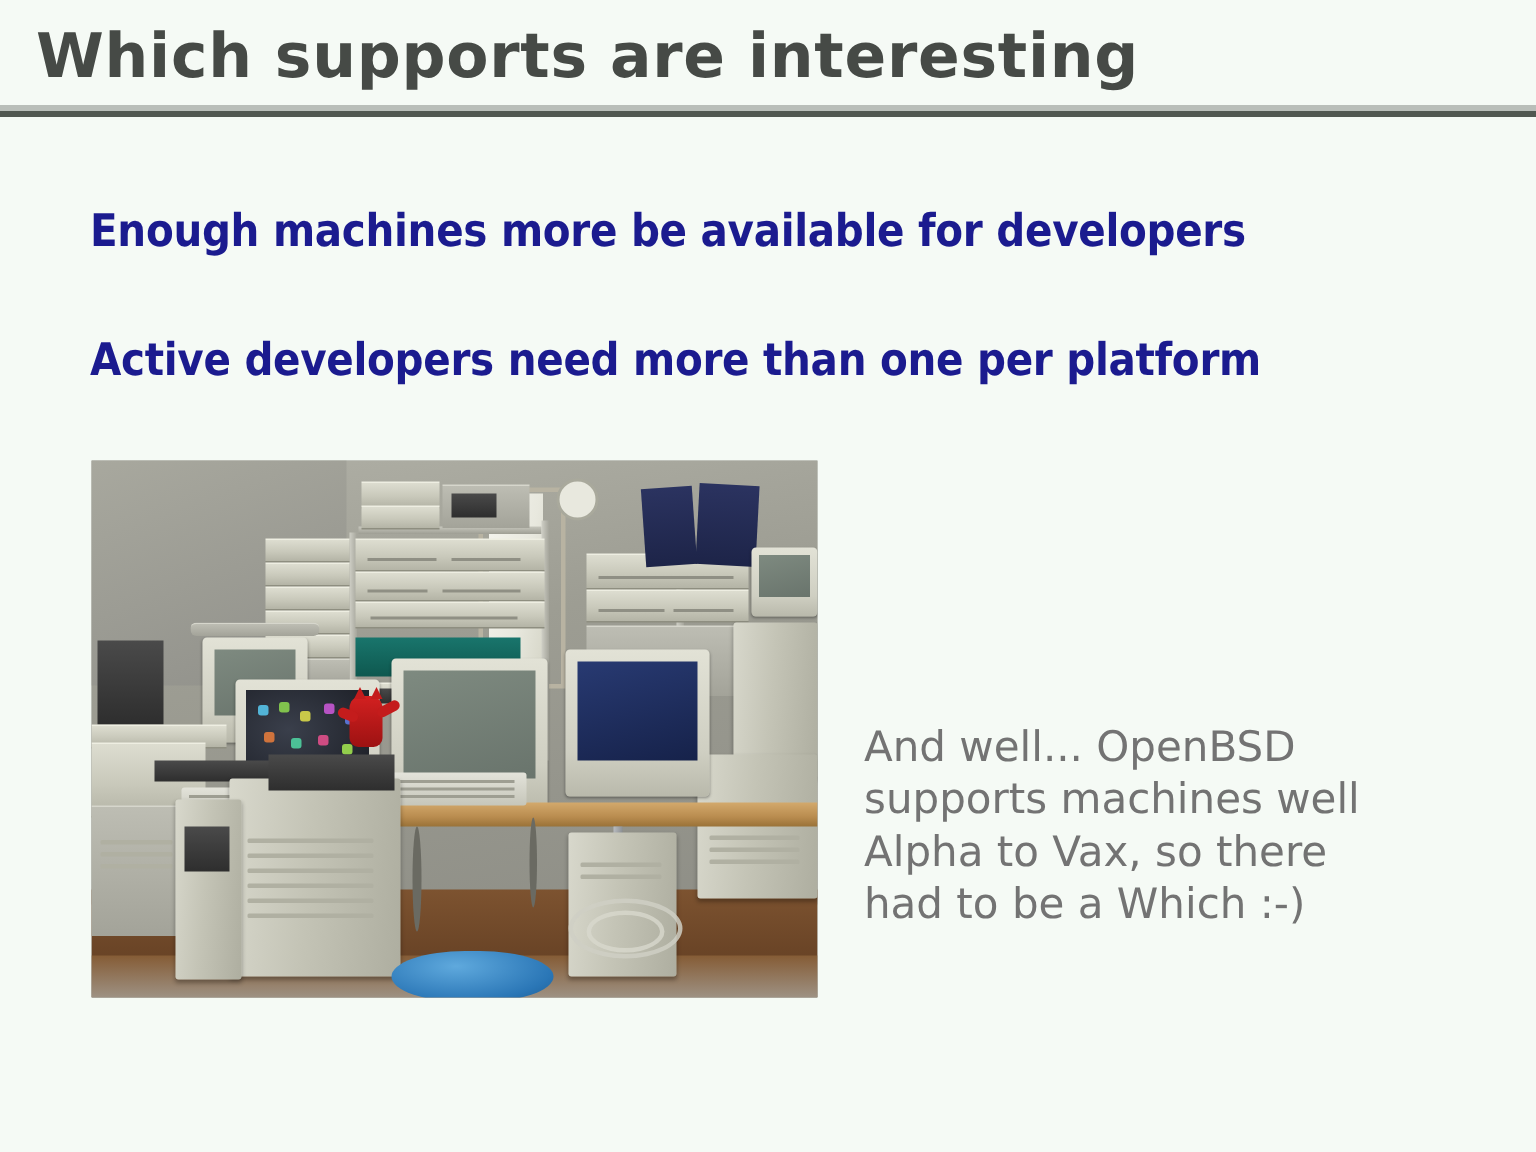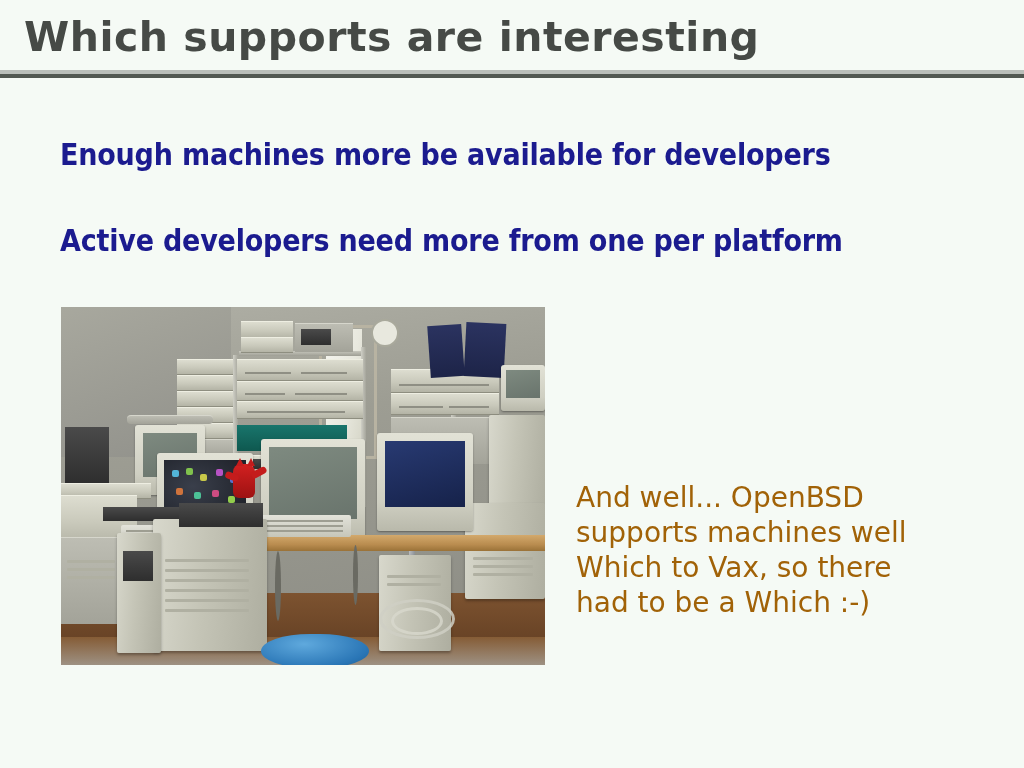--- a/index.html
+++ b/index.html
@@ -68,21 +68,21 @@
   }
   #bullet-1 { left: 60px; top: 137px; }
   #bullet-2 { left: 60px; top: 223px; }
 
   
   .side-caption {
     position: absolute;
     left: 576px;
     top: 480px;
     width: 400px;
-    color: #a16207;
+    color: #737373;
     font-family: "DejaVu Sans", sans-serif;
     font-size: 28px;
     line-height: 35px;
     font-weight: normal;
   }
   .side-caption .cap-line { display: block; white-space: nowrap; }
 
   
   .photo {
     position: absolute;
@@ -251,26 +251,26 @@
 <div class="slide-header">
   <div class="slide-title">Which supports are interesting</div>
   <div class="title-rule">
     <div class="band-light"></div>
     <div class="band-dark"></div>
   </div>
 </div>
 
 <div class="bullet-line" id="bullet-1">Enough machines more be available for developers</div>
 
-<div class="bullet-line" id="bullet-2">Active developers need more from one per platform</div>
+<div class="bullet-line" id="bullet-2">Active developers need more than one per platform</div>
 
 <div class="side-caption">
   <span class="cap-line">And well... OpenBSD</span>
   <span class="cap-line">supports machines well</span>
-  <span class="cap-line">Which to Vax, so there</span>
+  <span class="cap-line">Alpha to Vax, so there</span>
   <span class="cap-line">had to be a Which :-)</span>
 </div>
 
 <div class="photo">
 
   <div class="wall-main"></div>
   <div class="wall-left"></div>
   <div class="floor"></div>
   <div class="floor-front"></div>
 

